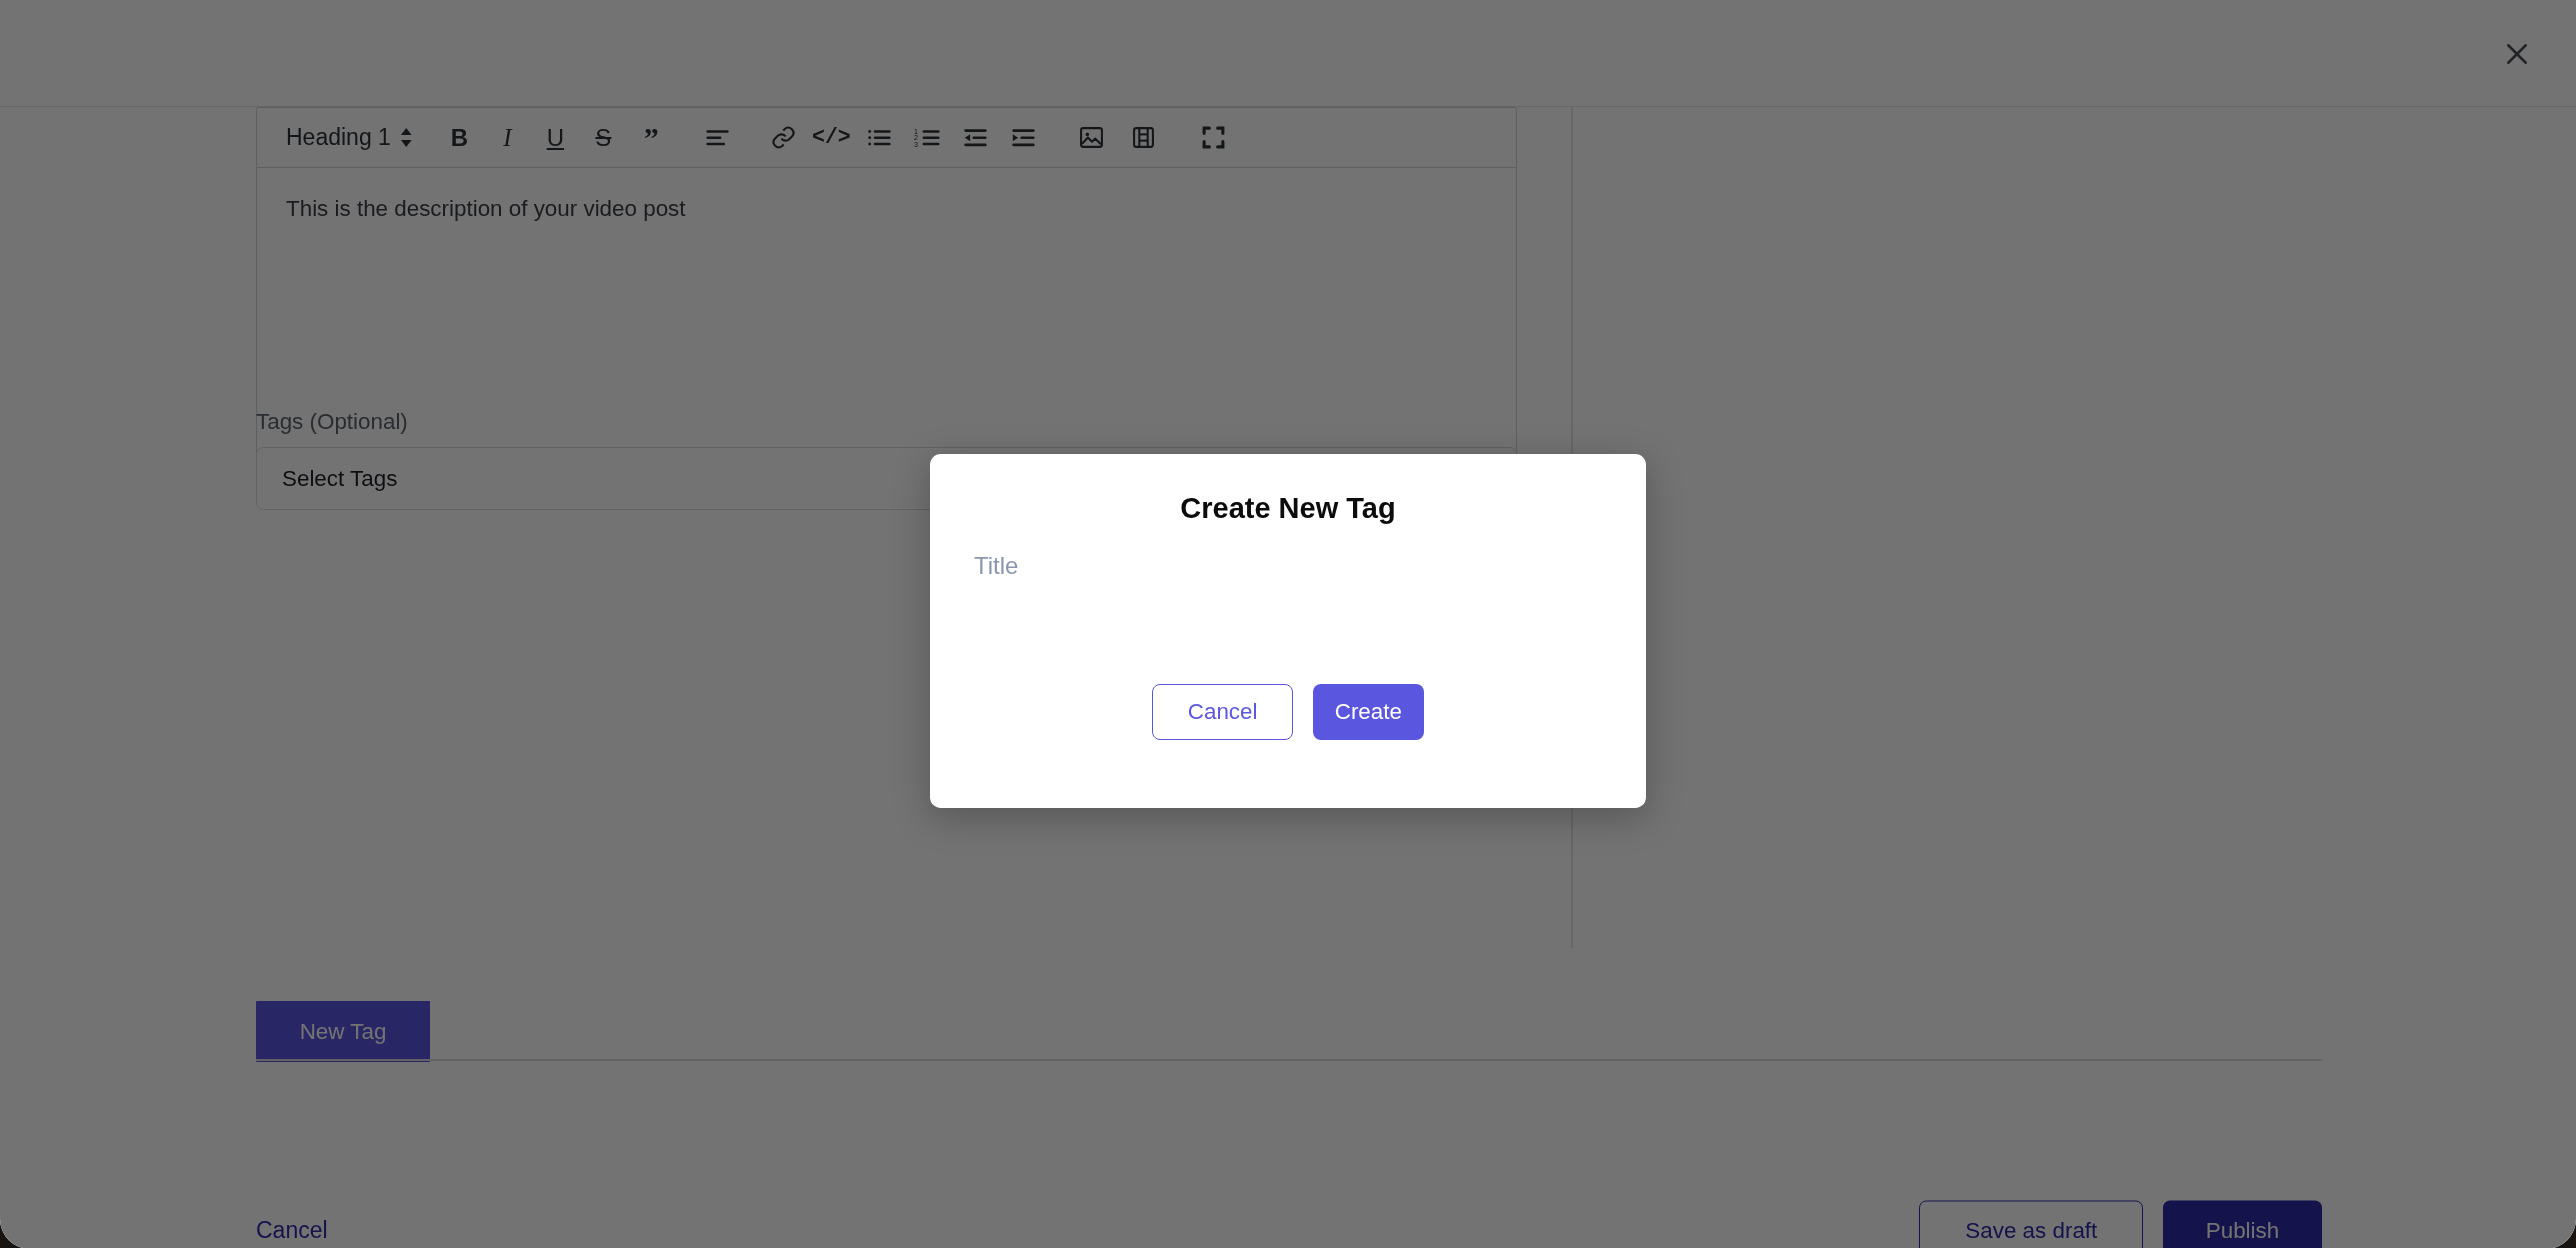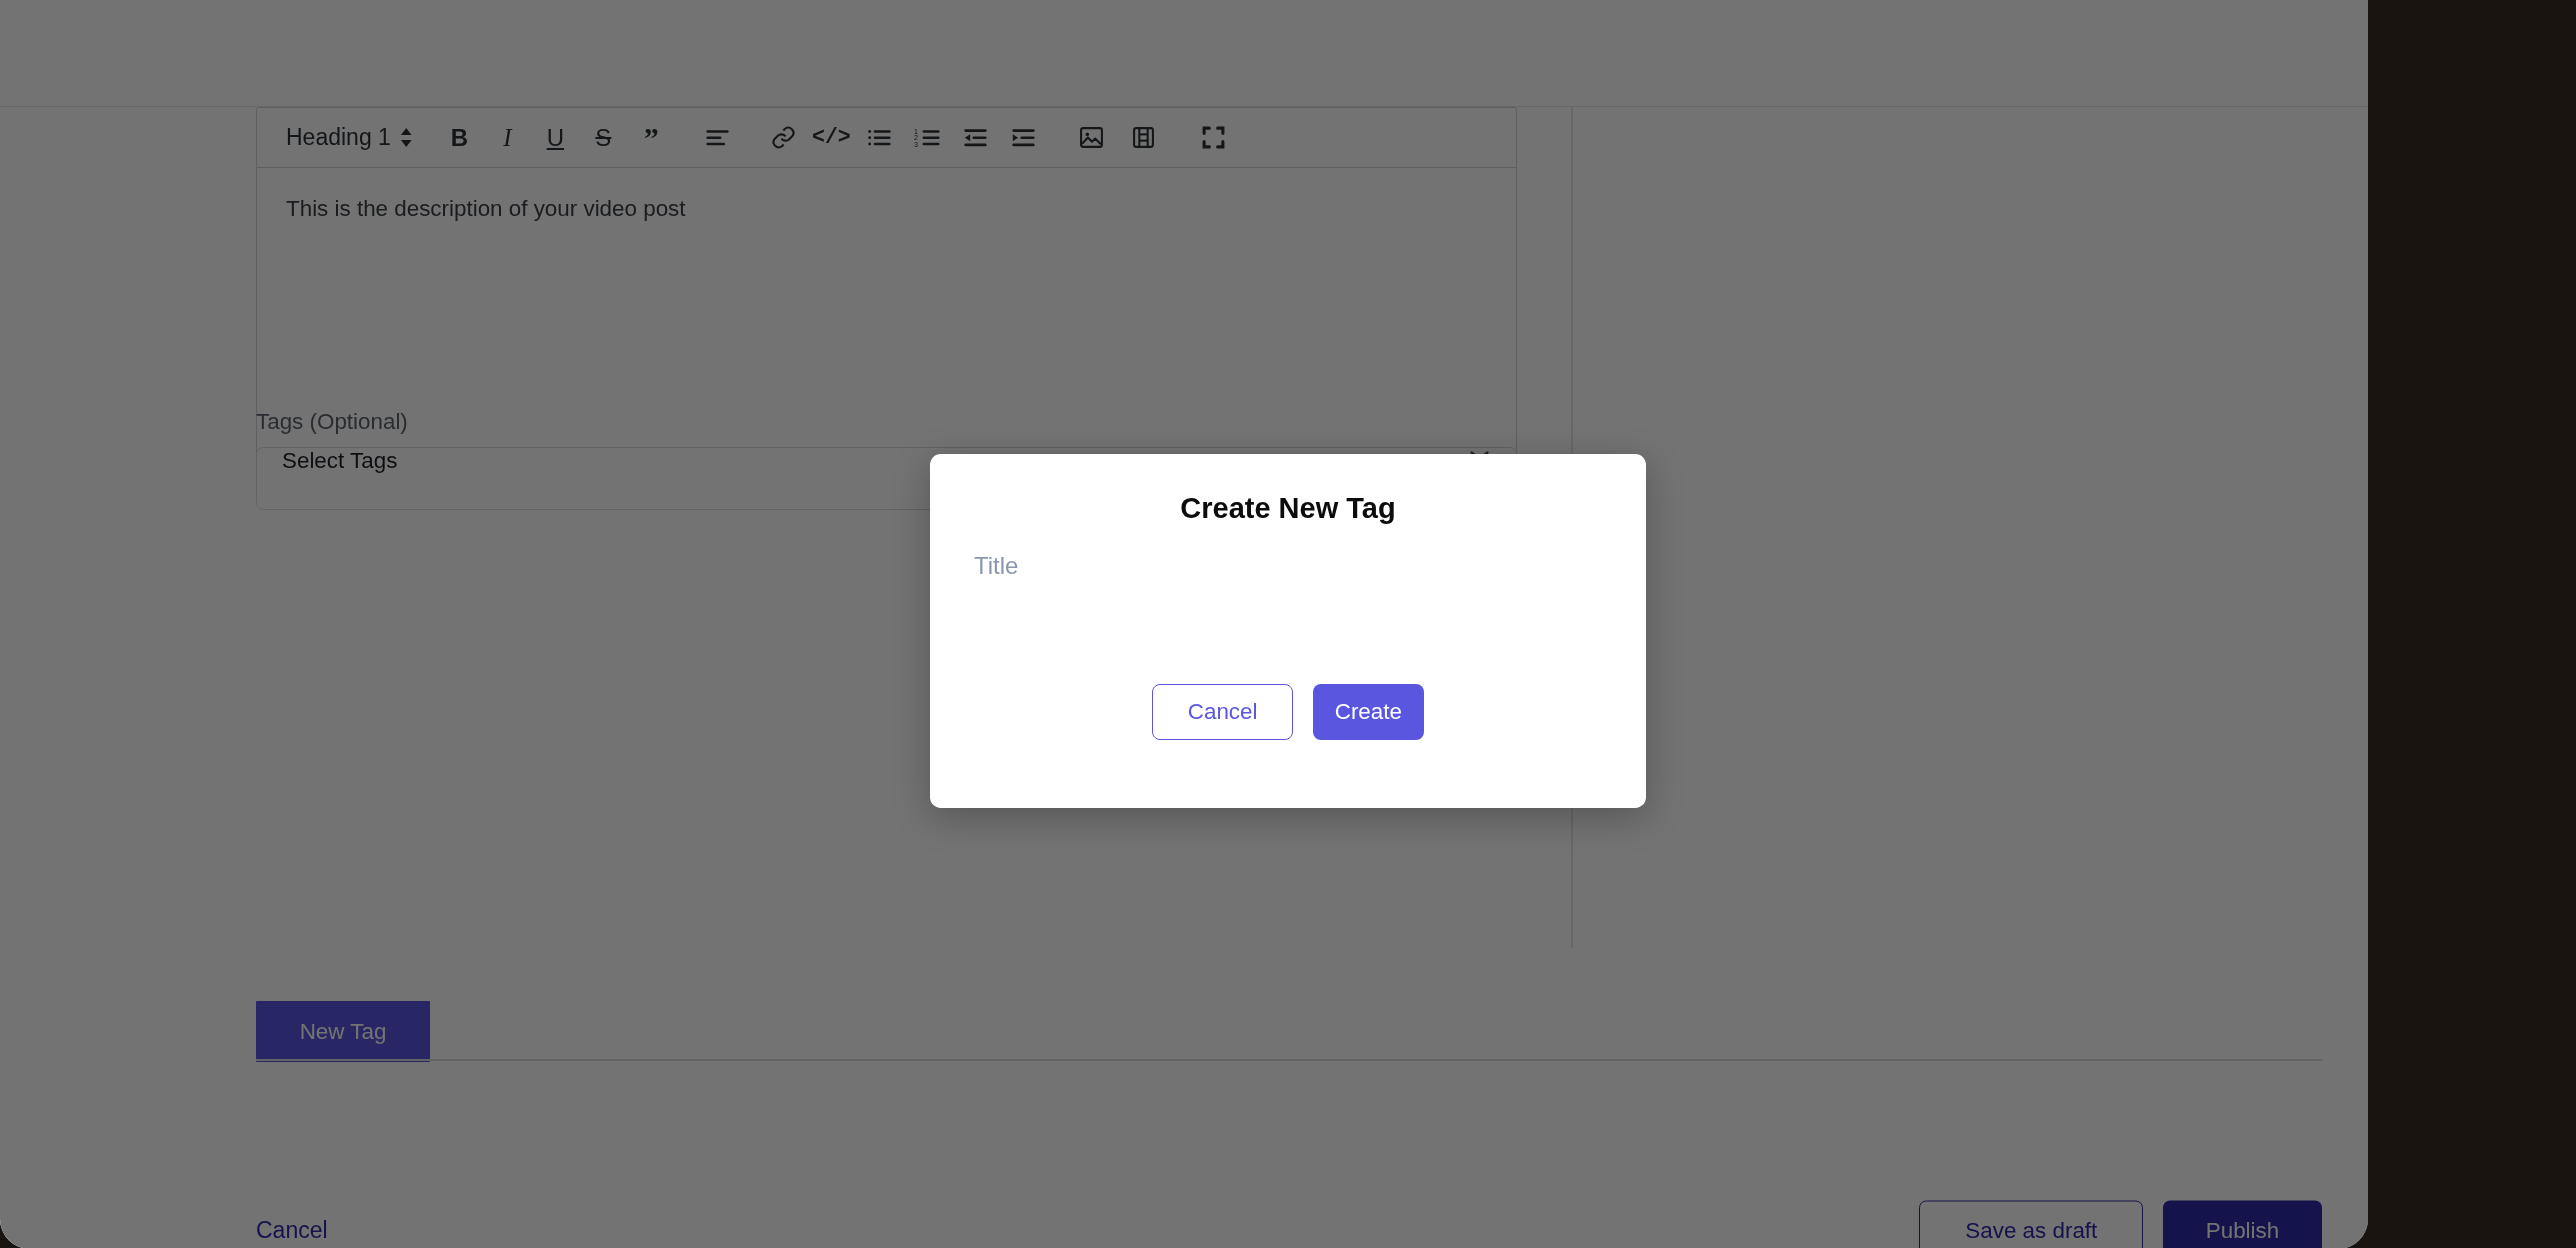--- a/index.html
+++ b/index.html
@@ -9,21 +9,21 @@
     height: 1249px;
     background: #1a1410;
     font-family: "Liberation Sans", sans-serif;
     overflow: hidden;
   }
 
   
   #app-root {
     position: absolute;
     left: 0; top: 0;
-    width: 2368px; height: 1249px;
+    width: 2576px; height: 1249px;
     background: #404040;
     border-bottom-left-radius: 30px;
     border-bottom-right-radius: 30px;
     overflow: hidden;
   }
 
   #page-header {
     position: absolute;
     left: 0; top: 0;
     width: 2576px; height: 107px;
@@ -129,21 +129,21 @@
     font-size: 22.4px;
     color: #5b6470;
   }
   #tags-select {
     position: absolute;
     left: 256px; top: 340px;
     width: 1261px; height: 63px;
     border: 1.8px solid #d7dade;
     border-radius: 7.2px;
     display: flex;
-    align-items: flex-start;
+    align-items: center;
     padding: 0 25px;
     cursor: pointer;
     background: #ffffff;
   }
   #tags-select-value {
     font-size: 22.4px;
     color: #1d2126;
     flex: 1;
   }
   #new-tag-btn {

